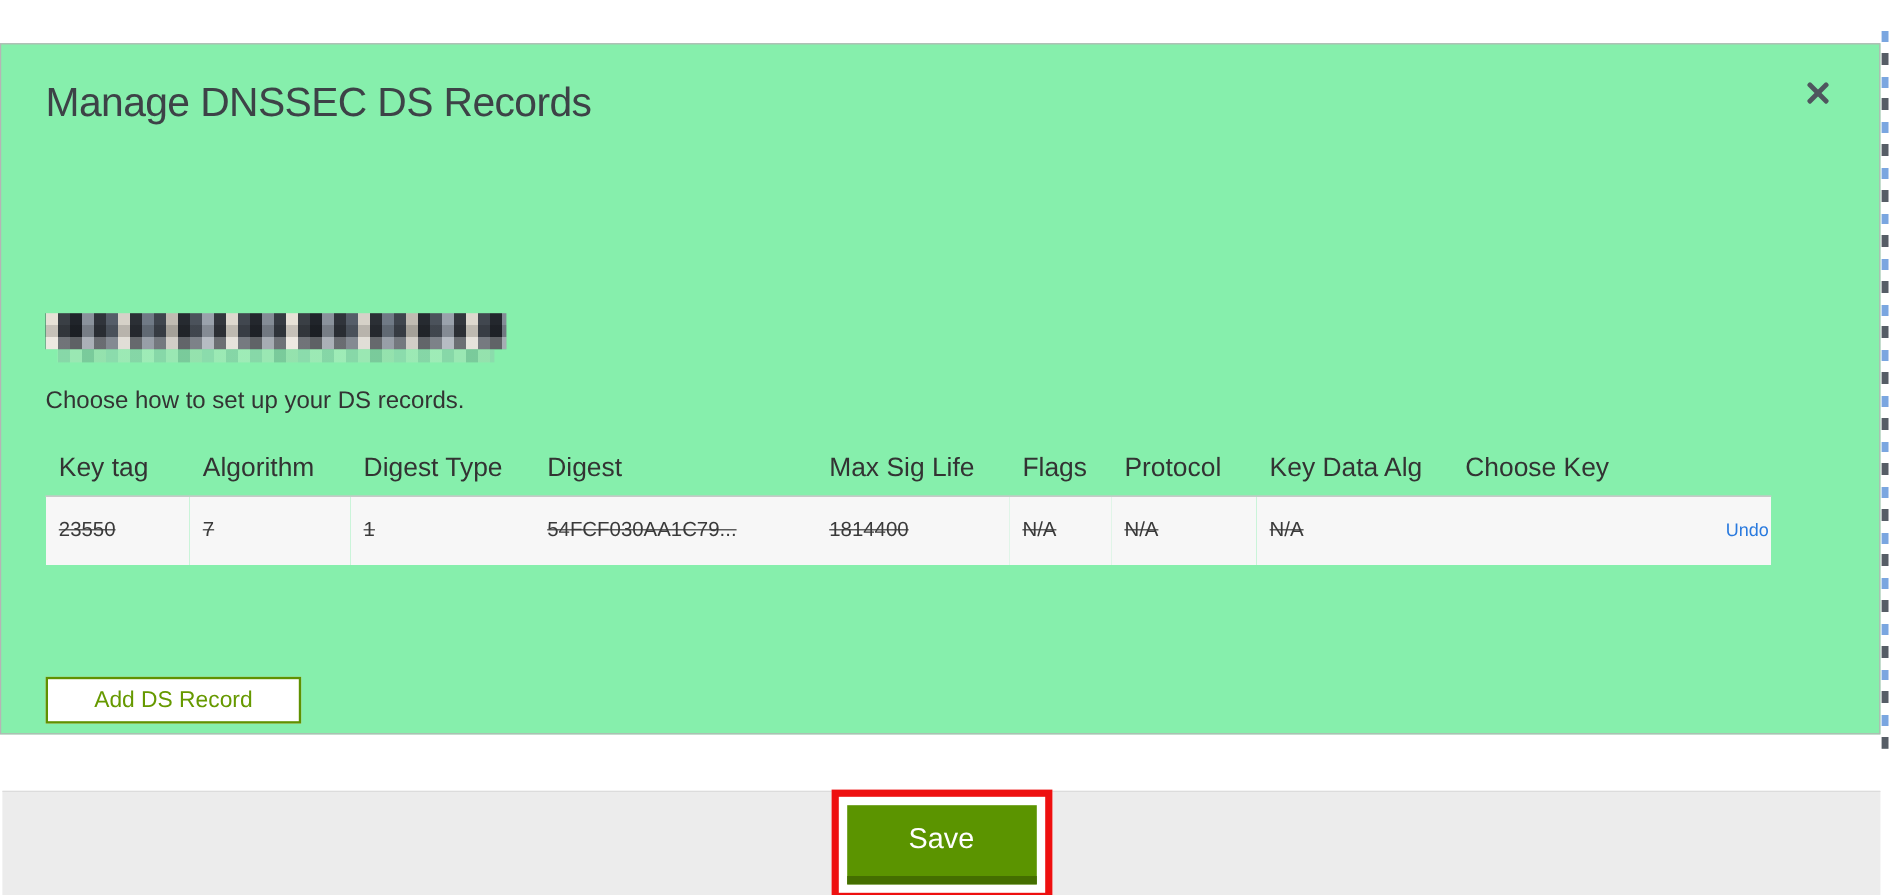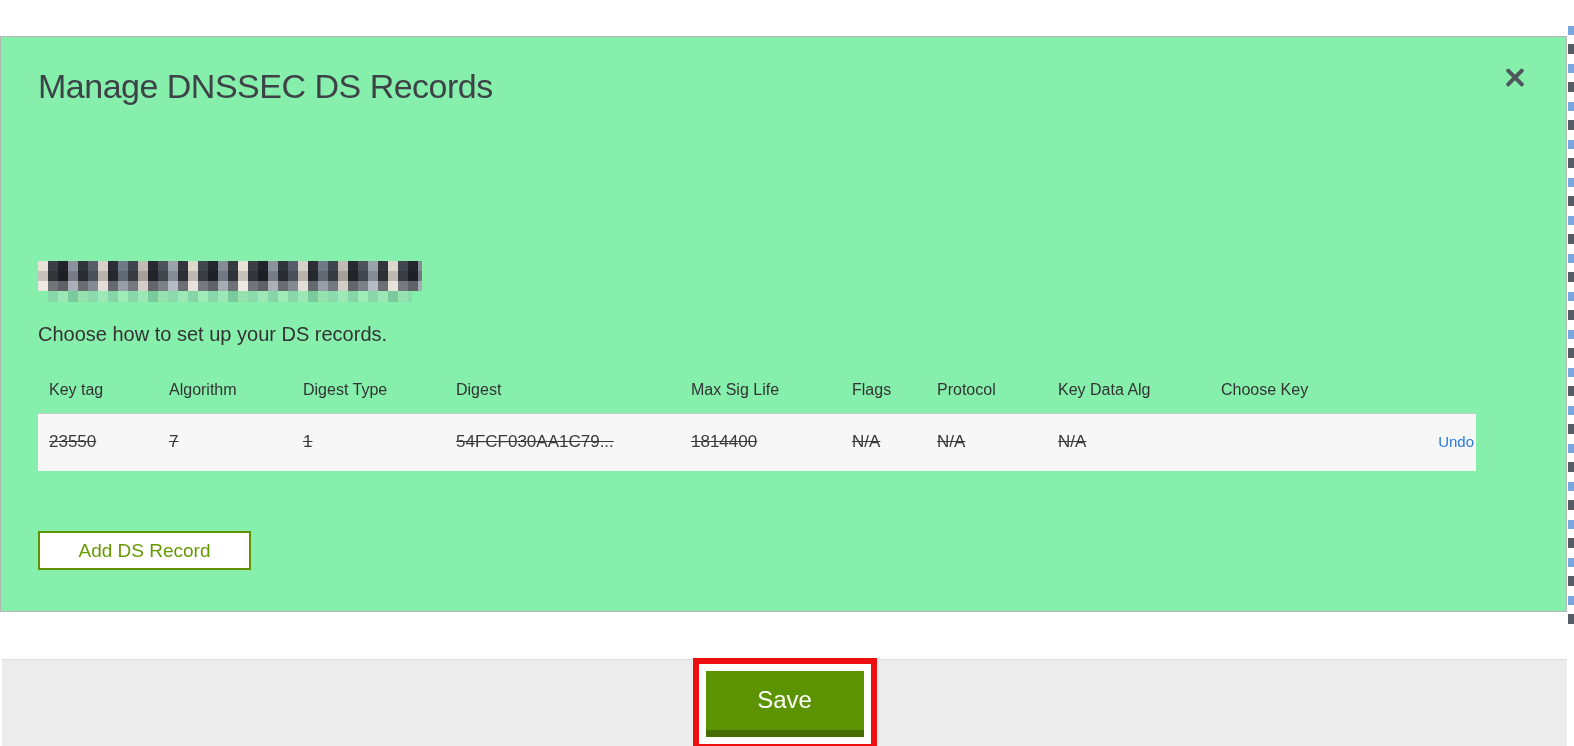--- a/index.html
+++ b/index.html
@@ -58,36 +58,36 @@
   }
 
   
   table.ds-table {
     position:absolute; left:37px; top:330px; width:1438px;
     border-collapse:collapse; table-layout:fixed;
     font-size:17px; color:#3a3a3a;
   }
   .ds-table th {
     text-align:left; font-weight:400; height:46px; padding:0 4px 0 11px;
-    font-size:16px; color:#333; border-bottom:1px solid #c9c9c9;
+    font-size:22px; color:#333; border-bottom:1px solid #c9c9c9;
     vertical-align:middle; white-space:nowrap;
   }
   .ds-table td {
     height:58px; padding:0 4px 0 11px; vertical-align:middle; white-space:nowrap;
     overflow:hidden;
   }
   .ds-table tr.row-odd td { background:#f7f7f7; }
   .ds-table tr.row-last td { border-bottom:1px solid #cfcfcf; }
   .ds-table td.struck { text-decoration:line-through; }
   .ds-table td.action { text-align:right; padding-right:2px; }
   .link { color:#2a7ade; cursor:pointer; font-size:15px; text-decoration:none; }
 
   
   .add-btn {
-    position:absolute; left:37px; top:494px; width:213px; height:39px;
+    position:absolute; left:37px; top:527px; width:213px; height:39px;
     background:#fff; border:2px solid #5f9100; color:#669900;
     font-size:19px; font-family:inherit; text-align:center; cursor:pointer;
   }
 
   
   .footer {
     position:absolute; left:1px; top:622px; width:1565px; height:119px;
     background:#ececec; border-top:1px solid #dcdcdc;
     display:flex; align-items:center; justify-content:center;flex-direction:column;
   }

